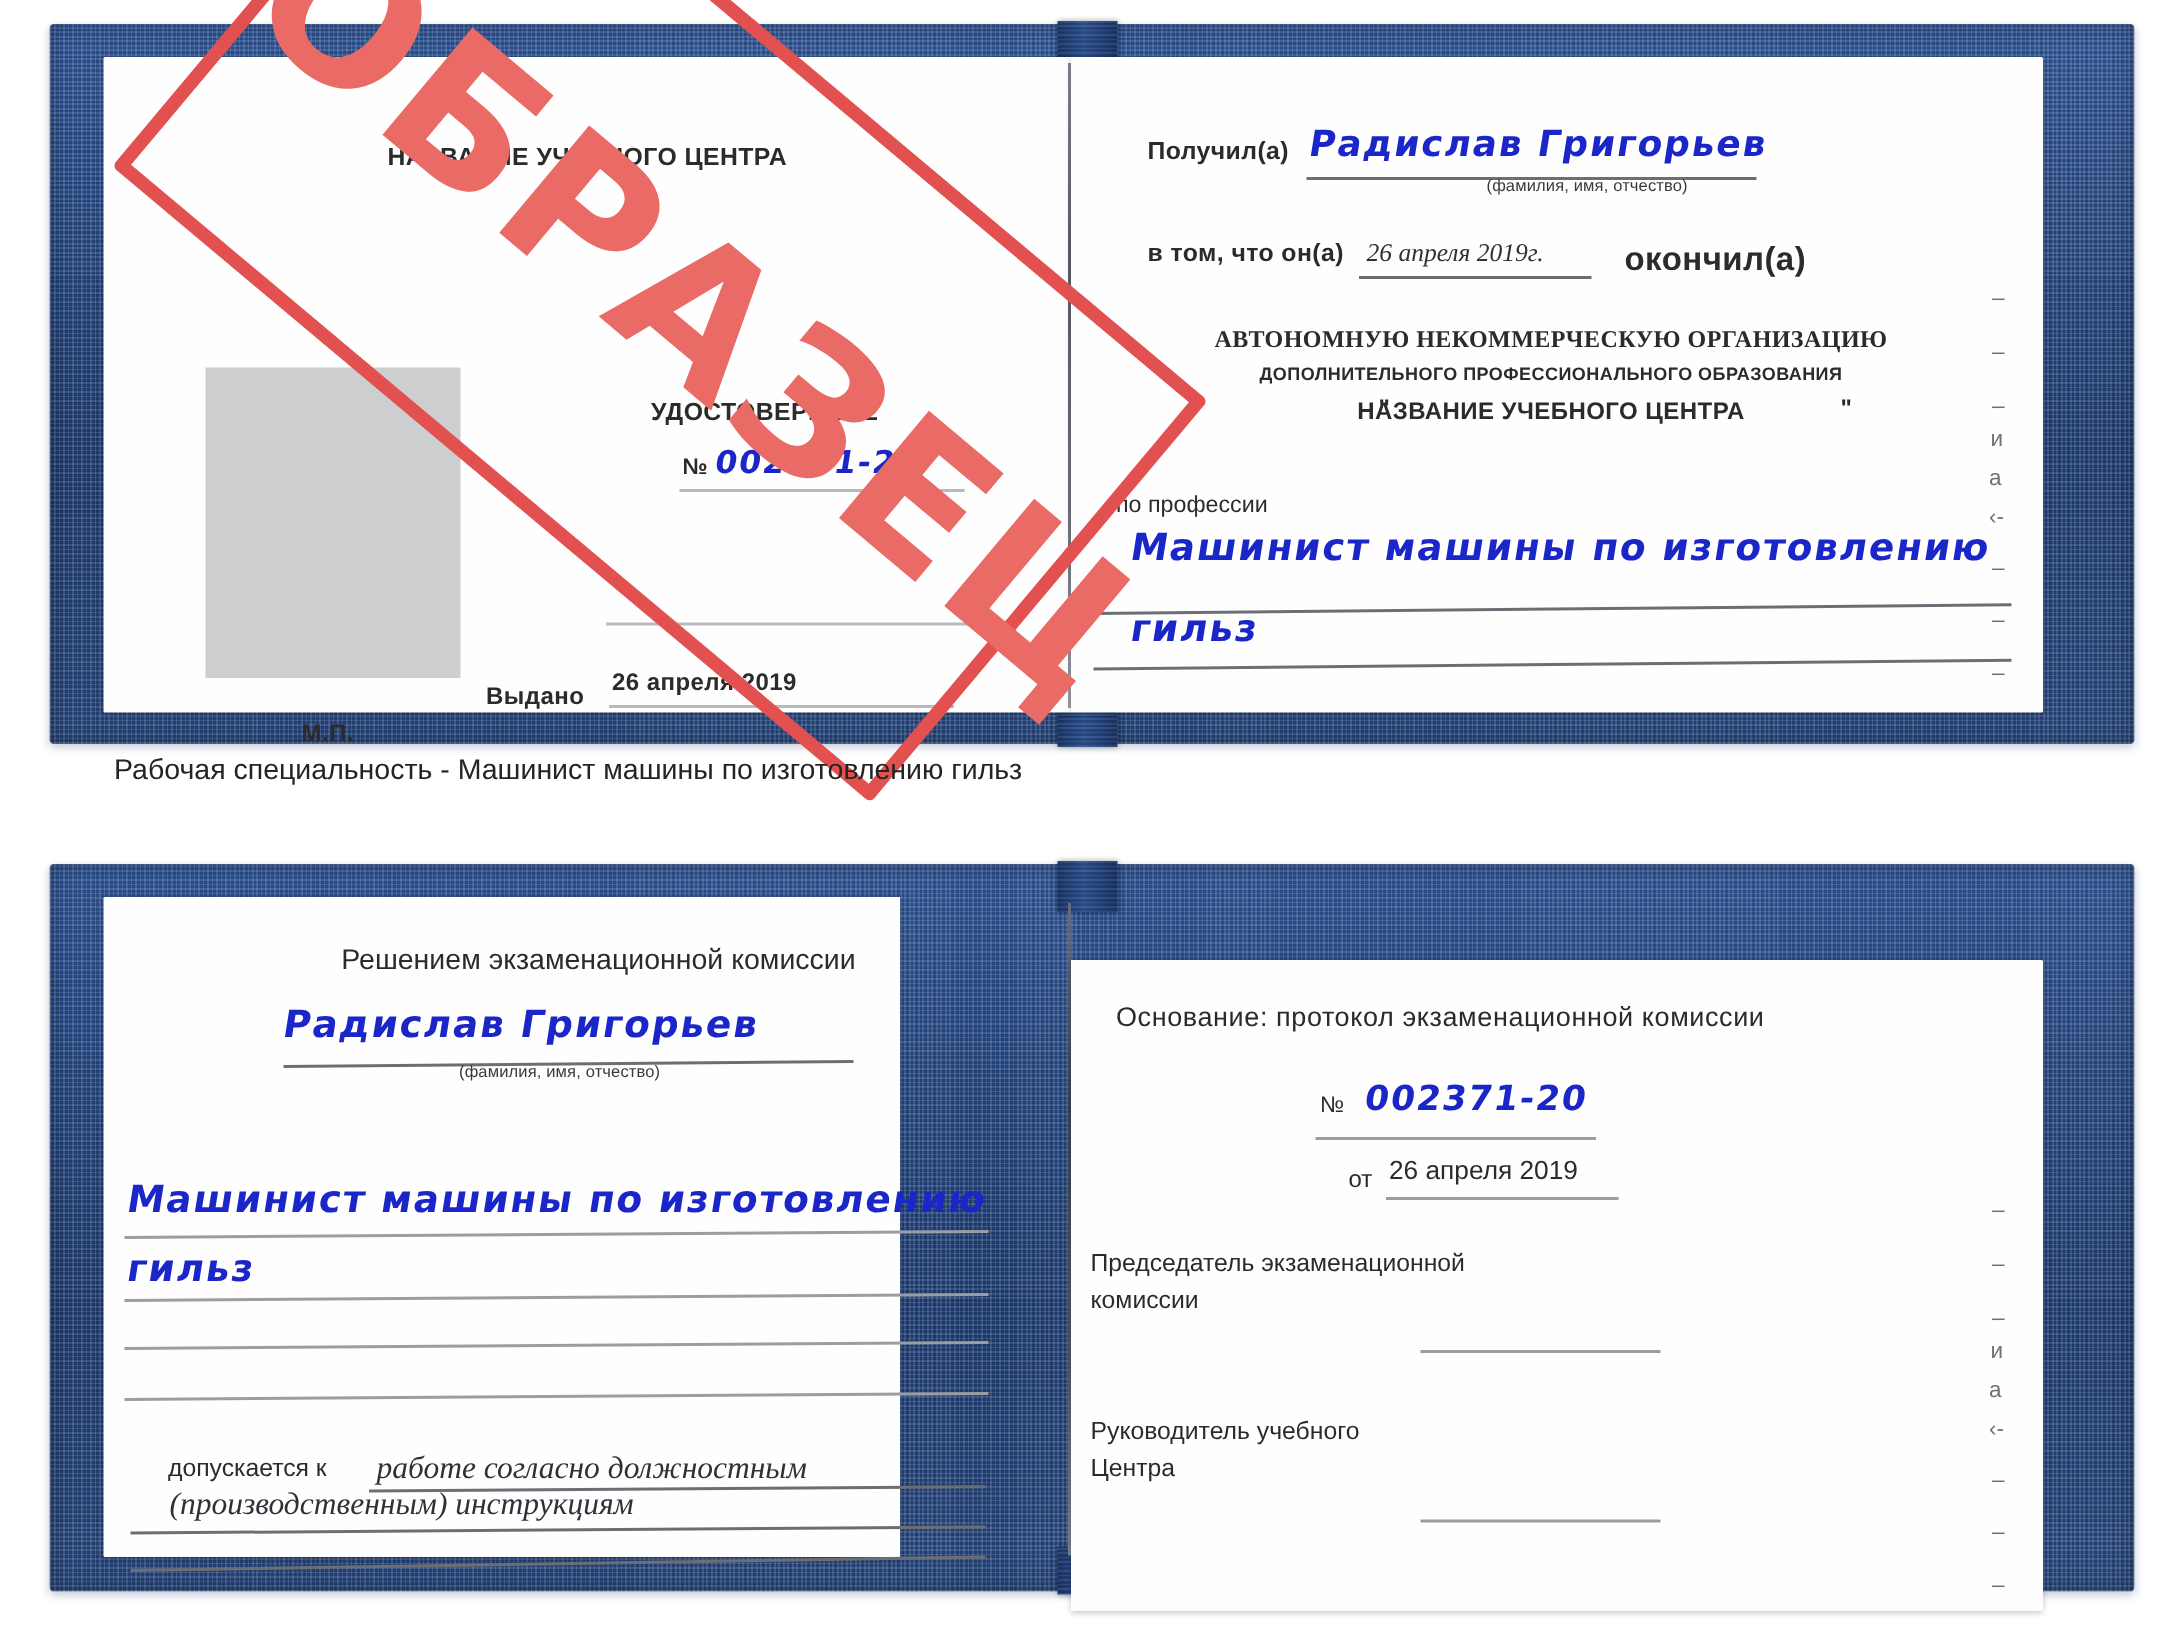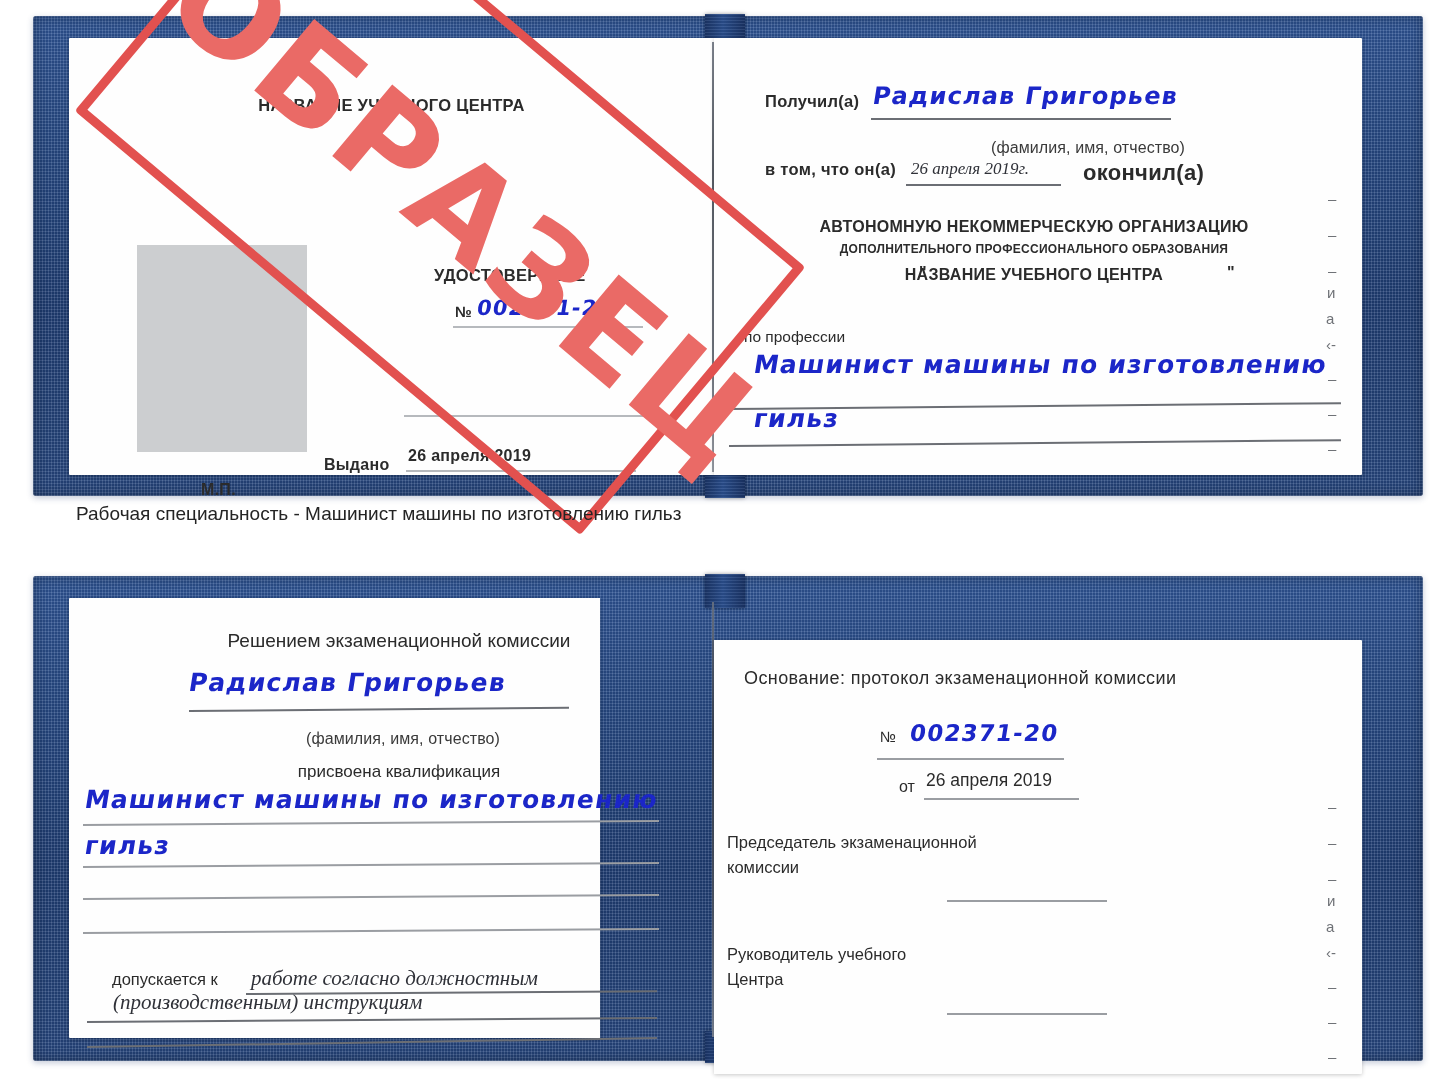--- a/index.html
+++ b/index.html
@@ -55,21 +55,21 @@
     color:#1b26c8;font-weight:600;letter-spacing:1.2px;
     transform:skewX(-9deg);
   }
   .hand-it{
     font-family:"Liberation Serif", serif;
     color:#2f3138;font-style:italic;
   }
   .rule{position:absolute;background:#9a9da2;height:2px;}
   .rule.dark{background:#6b6e74;height:1.5px;}
   .rule.thin{background:#b6b9bd;height:2px;}
-  .tiny{font-size:16px;color:#3a3a3a;letter-spacing:.1px;margin-top:21px;}
+  .tiny{font-size:11px;color:#3a3a3a;letter-spacing:.1px;}
 
   
   .photo-box{position:absolute;background:#ccced0;}
 
   
   .ghost{position:absolute;color:#6f7277;font-size:15px;}
 
   
   .stamp{
     position:absolute;
@@ -139,21 +139,21 @@
       <div class="t cap" style="left:51px;top:54px;font-size:16.5px;">Получил(а)</div>
       <div class="t hand" style="left:159px;top:44px;font-size:24px;">Радислав Григорьев</div>
       <div class="rule dark" style="left:157px;top:80px;width:300px;"></div>
       <div class="t tiny" style="left:277px;top:80px;">(фамилия, имя, отчество)</div>
 
       <div class="t cap" style="left:51px;top:122px;font-size:16.5px;">в том, что он(а)</div>
       <div class="t hand-it" style="left:197px;top:121px;font-size:17px;">26 апреля 2019г.</div>
       <div class="rule dark" style="left:192px;top:146px;width:155px;"></div>
       <div class="t cap" style="left:369px;top:122px;font-size:22px;">окончил(а)</div>
 
-      <div class="t cap center" style="left:30px;top:180px;width:580px;font-size:16px;">АВТОНОМНУЮ НЕКОММЕРЧЕСКУЮ ОРГАНИЗАЦИЮ</div>
+      <div class="t cap center" style="left:30px;top:180px;width:580px;font-size:16px;font-family:Liberation Serif, serif;">АВТОНОМНУЮ НЕКОММЕРЧЕСКУЮ ОРГАНИЗАЦИЮ</div>
       <div class="t cap center" style="left:20px;top:204px;width:600px;font-size:12px;">ДОПОЛНИТЕЛЬНОГО ПРОФЕССИОНАЛЬНОГО ОБРАЗОВАНИЯ</div>
       <div class="t cap" style="left:205px;top:226px;font-size:16px;">"</div>
       <div class="t cap center" style="left:30px;top:228px;width:580px;font-size:16px;">НАЗВАНИЕ УЧЕБНОГО ЦЕНТРА</div>
       <div class="t cap" style="left:513px;top:226px;font-size:16px;">"</div>
 
       <div class="t" style="left:30px;top:290px;font-size:15.5px;">по профессии</div>
       <div class="t hand" style="left:40px;top:312px;font-size:25px;">Машинист машины по изготовлению</div>
       <div class="rule dark" style="left:15px;top:370px;width:612px;transform:rotate(-0.55deg);transform-origin:left center;"></div>
       <div class="t hand" style="left:40px;top:366px;font-size:25px;">гильз</div>
       <div class="rule dark" style="left:15px;top:407px;width:612px;transform:rotate(-0.55deg);transform-origin:left center;"></div>
@@ -186,21 +186,20 @@
     <div class="spine-tab" style="left:672px;top:455px;width:40px;height:32px;"></div>
 
     <div class="page left" style="left:36px;top:22px;width:531px;height:440px;">
 
       <div class="t center" style="left:30px;top:32px;width:600px;font-size:19px;">Решением экзаменационной комиссии</div>
 
       <div class="t hand" style="left:120px;top:70px;font-size:25px;">Радислав Григорьев</div>
       <div class="rule dark" style="left:120px;top:112px;width:380px;transform:rotate(-0.5deg);transform-origin:left center;"></div>
       <div class="t tiny" style="left:237px;top:111px;">(фамилия, имя, отчество)</div>
 
-      <div class="t center" style="left:30px;top:164px;width:600px;font-size:17px;">присвоена квалификация</div>
 
       <div class="t hand" style="left:16px;top:187px;font-size:25px;">Машинист машины по изготовлению</div>
       <div class="rule" style="left:14px;top:226px;width:576px;transform:rotate(-0.4deg);transform-origin:left center;"></div>
 
       <div class="t hand" style="left:16px;top:233px;font-size:25px;">гильз</div>
       <div class="rule" style="left:14px;top:268px;width:576px;transform:rotate(-0.4deg);transform-origin:left center;"></div>
 
       <div class="rule" style="left:14px;top:300px;width:576px;transform:rotate(-0.4deg);transform-origin:left center;"></div>
       <div class="rule" style="left:14px;top:334px;width:576px;transform:rotate(-0.4deg);transform-origin:left center;"></div>
 

